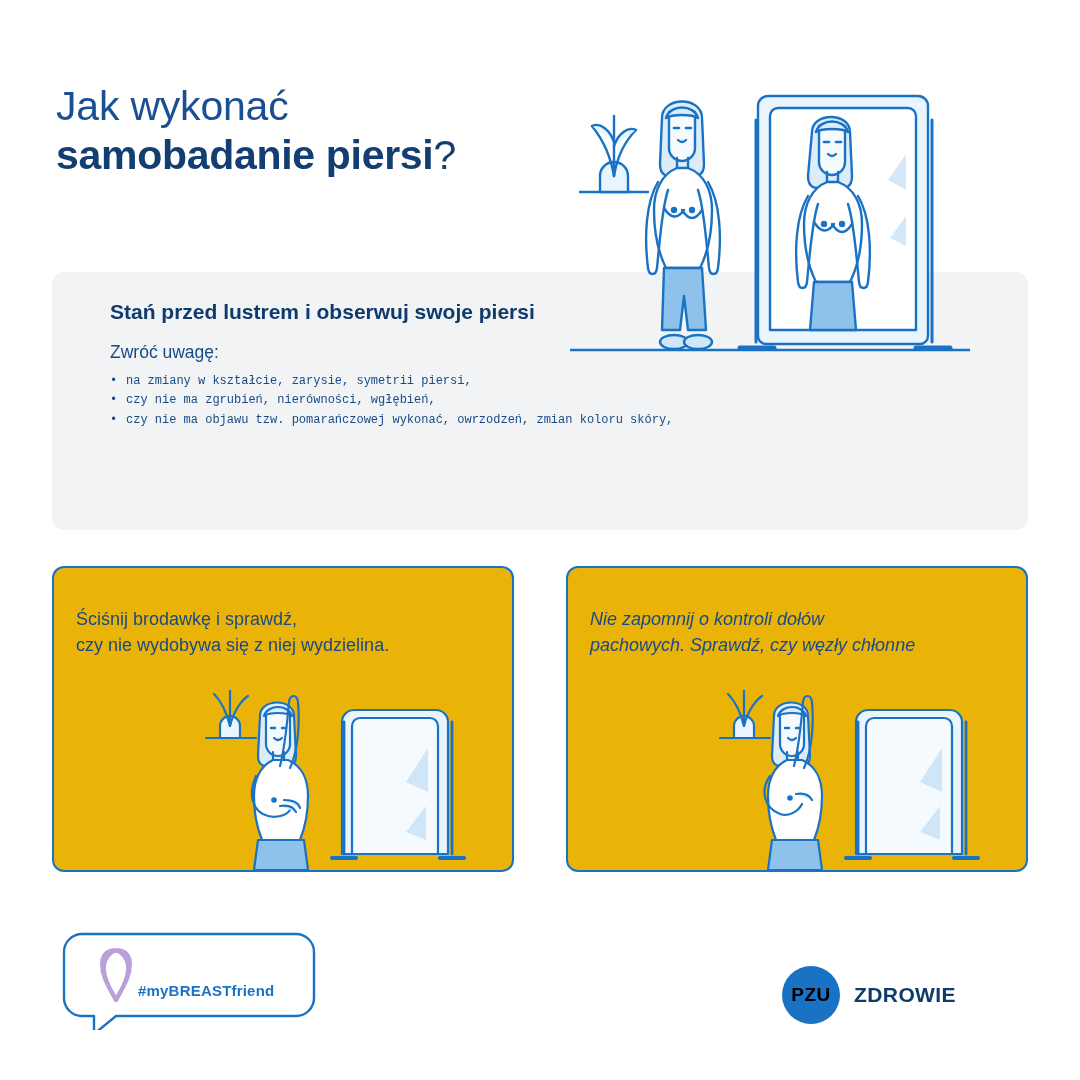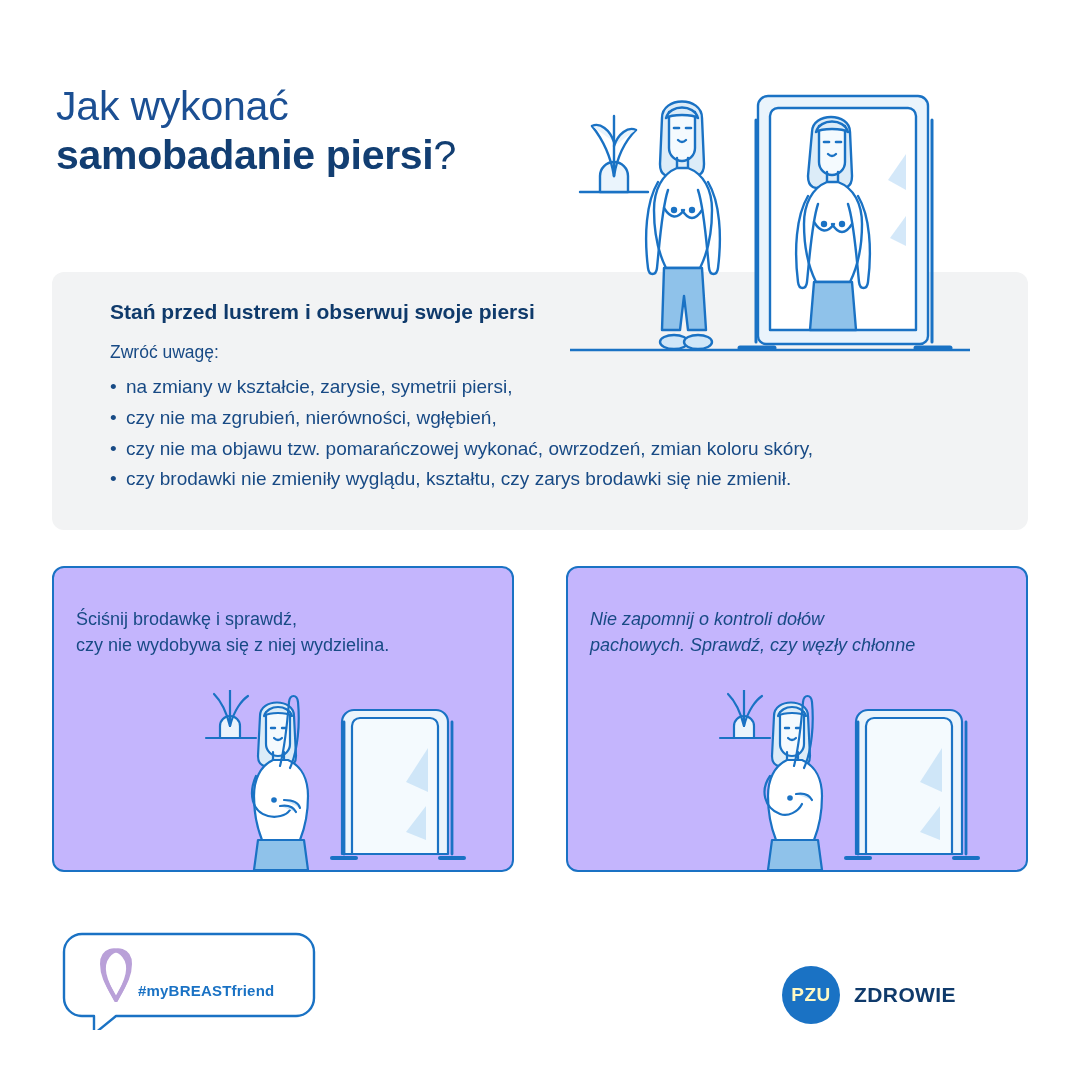--- a/index.html
+++ b/index.html
@@ -66,25 +66,26 @@
     font-weight: 700;
     color: #0f3a6b;
     margin-bottom: 18px;
   }
   .panel-sub {
     font-size: 17.5px;
     color: #184a85;
     margin-bottom: 9px;
   }
   .bullet {
-    font-size: 19px;
+    font-size: 12px;
     color: #184a85;
     line-height: 1.62;
     padding-left: 16px;
     position: relative;
+    font-family: Liberation Mono, monospace;
   }
   .bullet::before {
     content: "•";
     position: absolute;
     left: 0;
     top: 0;
     color: #184a85;
   }
 
   
@@ -98,21 +99,21 @@
   }
 
   
   .card {
     position: absolute;
     top: 566px;
     width: 462px;
     height: 306px;
     border: 2px solid #1a72c4;
     border-radius: 12px;
-    background: #c4b5fd;
+    background: #eab308;
     overflow: hidden;
   }
   .card-left  { left: 52px; }
   .card-right { left: 566px; font-style: italic; }
   .card-text {
     position: absolute;
     left: 22px;
     top: 38px;
     right: 16px;
     font-size: 18px;
@@ -158,21 +159,21 @@
     border-radius: 50%;
     background: #1a72c4;
     position: relative;
   }
   .pzu-mark-text {
     position: absolute;
     inset: 0;
     display: flex;
     align-items: center;
     justify-content: center;
-    color: #fef9c3;
+    color: #000000;
     font-size: 19px;
     font-weight: 700;
     letter-spacing: 0.5px;
   }
   .pzu-word {
     font-size: 21px;
     font-weight: 700;
     color: #0f3a6b;
     letter-spacing: 0.4px;
   }
@@ -271,21 +272,20 @@
       </g>
     </svg>
   </div>
 
   <div class="panel-inner">
     <div class="panel-head">Stań przed lustrem i obserwuj swoje piersi</div>
     <div class="panel-sub">Zwróć uwagę:</div>
     <div class="bullet">na zmiany w kształcie, zarysie, symetrii piersi,</div>
     <div class="bullet">czy nie ma zgrubień, nierówności, wgłębień,</div>
     <div class="bullet">czy nie ma objawu tzw. pomarańczowej wykonać, owrzodzeń, zmian koloru skóry,</div>
-    <div class="bullet">czy brodawki nie zmieniły wyglądu, kształtu, czy zarys brodawki się nie zmienił.</div>
   </div>
 
   <div class="card card-left">
     <div class="card-text">
       <div>Ściśnij brodawkę i sprawdź,</div>
       <div>czy nie wydobywa się z niej wydzielina.</div>
     </div>
     <div class="card-illus">
       <svg viewBox="0 0 462 180" width="462" height="180" fill="none" stroke="#1a72c4" stroke-width="2.2" stroke-linecap="round" stroke-linejoin="round">
 

